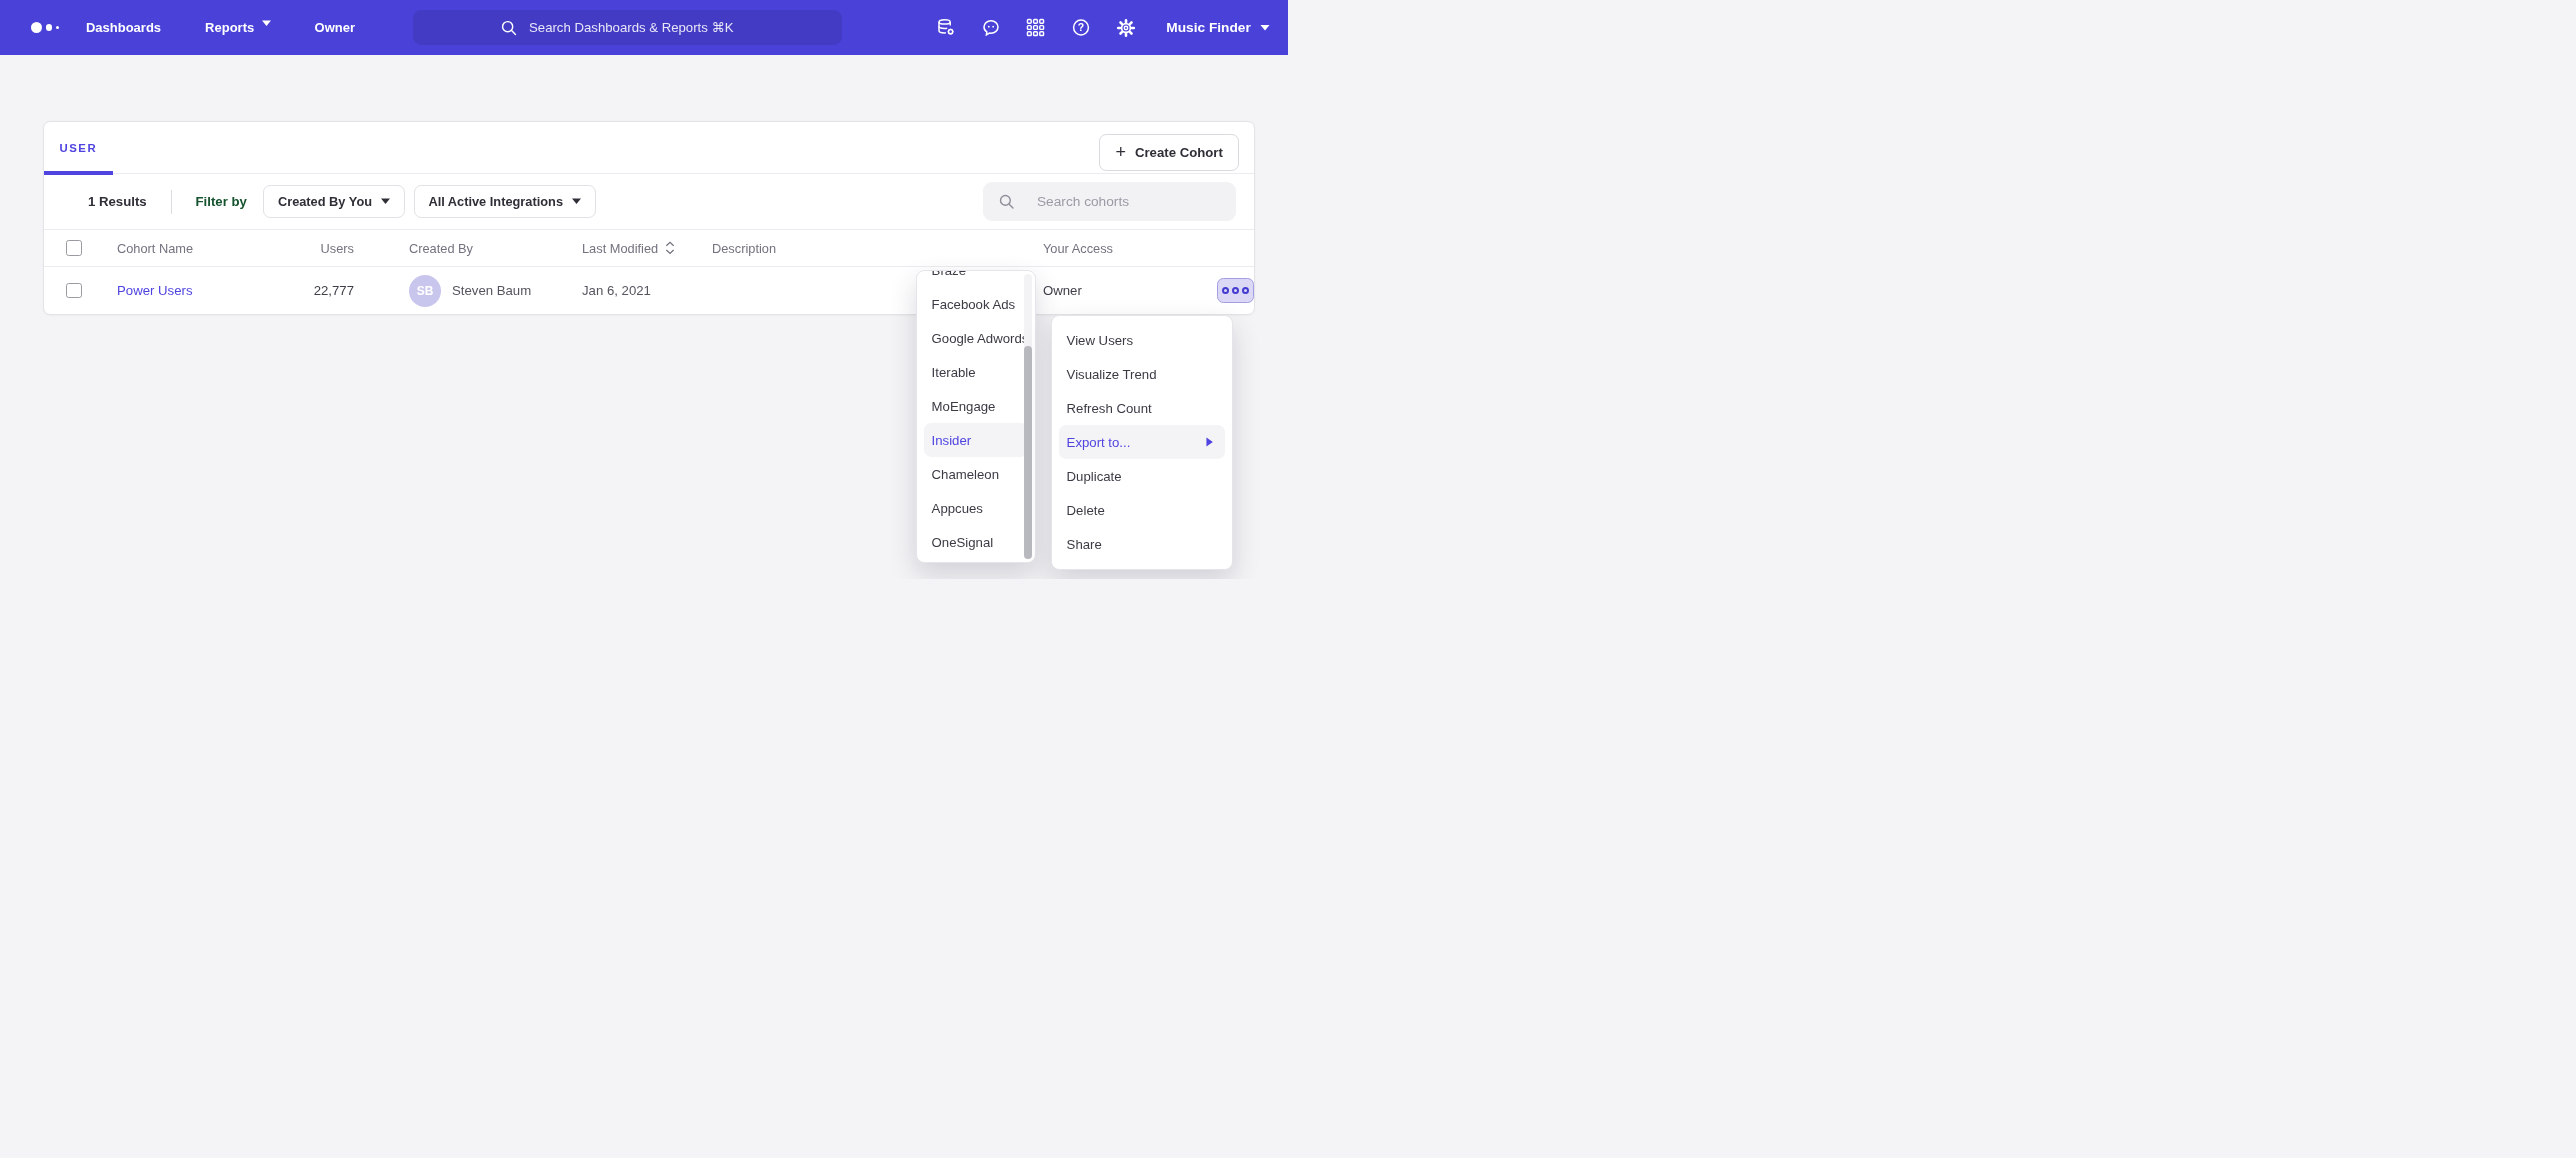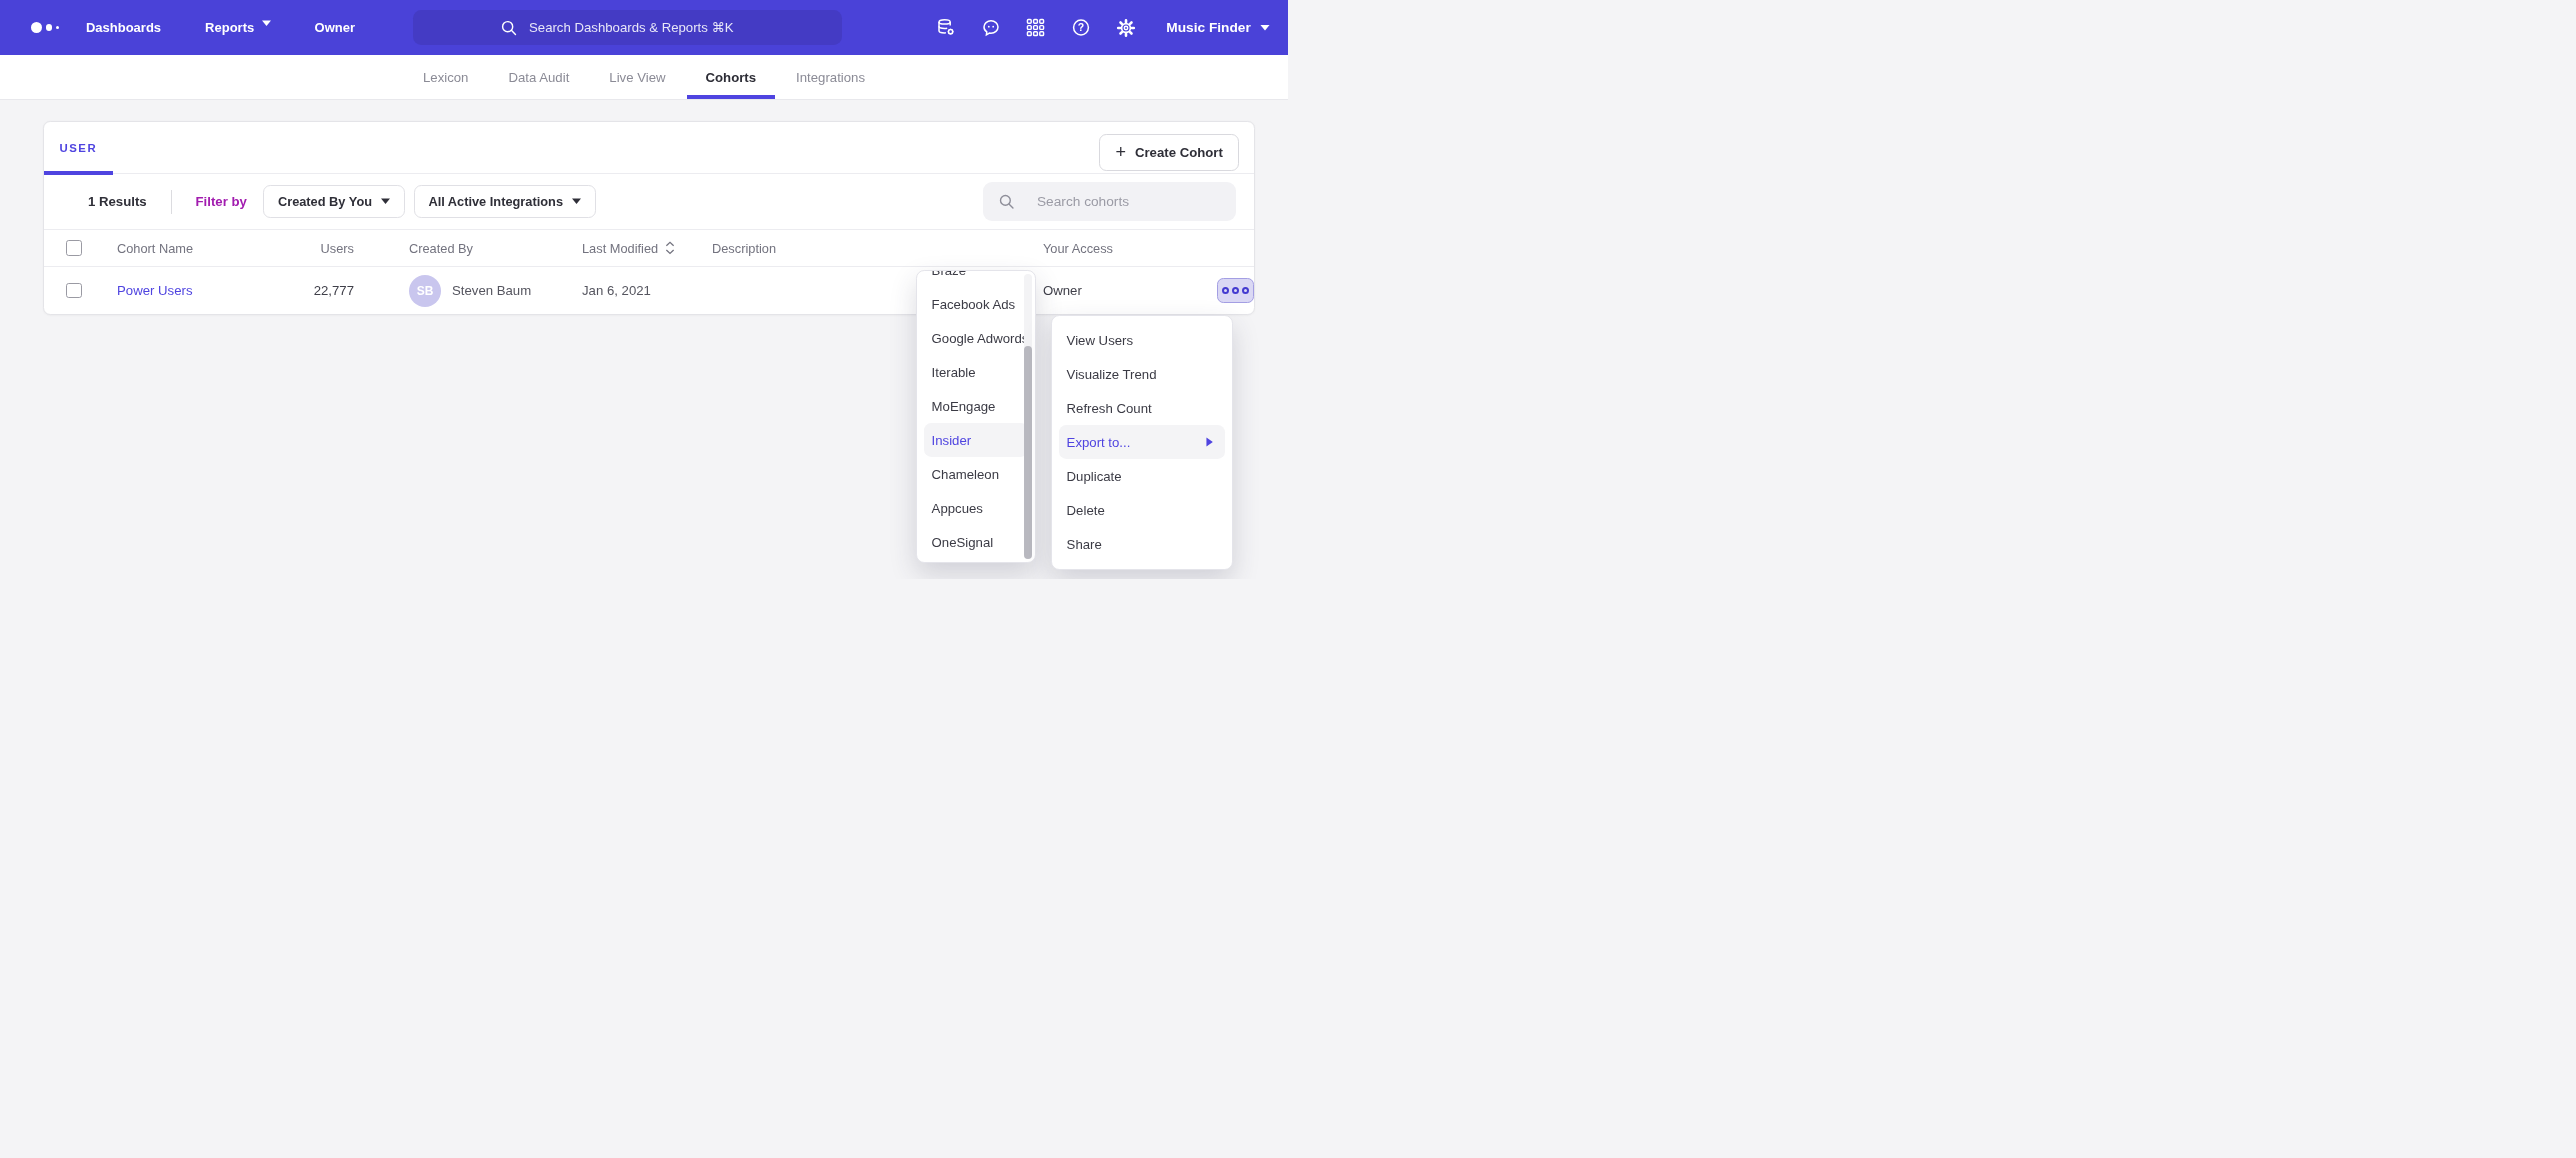--- a/index.html
+++ b/index.html
@@ -68,21 +68,21 @@
     position:absolute; right:14.6px; top:12px; height:37px;
     border:0.9px solid #d9d9de; border-radius:7.3px; background:#fff;
     display:flex; align-items:center; gap:9px; padding:0 15.5px;
     font-size:13.2px; font-weight:600; color:#2f2f38; cursor:pointer; font-family:inherit;
   }
   .plus { font-size:18px; font-weight:400; color:#2f2f38; line-height:1; margin-top:-1.8px; }
 
   .filterrow { display:flex; align-items:center; height:56px; border-bottom:0.9px solid #ececf0; padding-left:44px; }
   .results { font-size:13.2px; font-weight:600; color:#2f2f38; white-space:nowrap; }
   .vdiv { width:0.9px; height:24px; background:#dcdce0; margin:0 24px; }
-  .filterby { font-size:13.2px; font-weight:600; color:#a21caf; margin-right:16.4px; white-space:nowrap; }
+  .filterby { font-size:13.2px; font-weight:600; color:#14532d; margin-right:16.4px; white-space:nowrap; }
   .filter-btn {
     height:33px; border:0.9px solid #e0e0e5; border-radius:7.3px; background:#fff;
     display:flex; align-items:center; gap:9px; padding:0 13.7px; margin-right:9px;
     font-size:12.8px; font-weight:600; color:#2f2f38; cursor:pointer; font-family:inherit; white-space:nowrap;
   }
   .cohort-search {
     margin-left:auto; margin-right:18px; width:253px; height:39px;
     background:#f2f2f5; border-radius:9px; display:flex; align-items:center; gap:20px; padding:0 14.6px;
   }
   .cohort-search input {
@@ -214,37 +214,20 @@
       </div>
       <div class="account">
         <span>Music Finder</span>
         <svg width="10" height="7.3" viewBox="0 0 11 8">
             <polygon points="0.5,1 10.5,1 5.5,7" fill="#fff"></polygon>
           </svg>
       </div>
     </div>
   </div>
 
-  <div class="subnav">
-    <div class="subtab">
-        <span>Lexicon</span>
-      </div>
-    <div class="subtab">
-        <span>Data Audit</span>
-      </div>
-    <div class="subtab">
-        <span>Live View</span>
-      </div>
-    <div class="subtab active">
-        <span>Cohorts</span>
-      </div>
-    <div class="subtab">
-        <span>Integrations</span>
-      </div>
-  </div>
 
   <div class="card">
 
     <div class="card-tabrow">
       <div class="usertab">
         <span>USER</span>
       </div>
       <button class="create-btn">
         <span class="plus">+</span>
         <span>Create Cohort</span>

